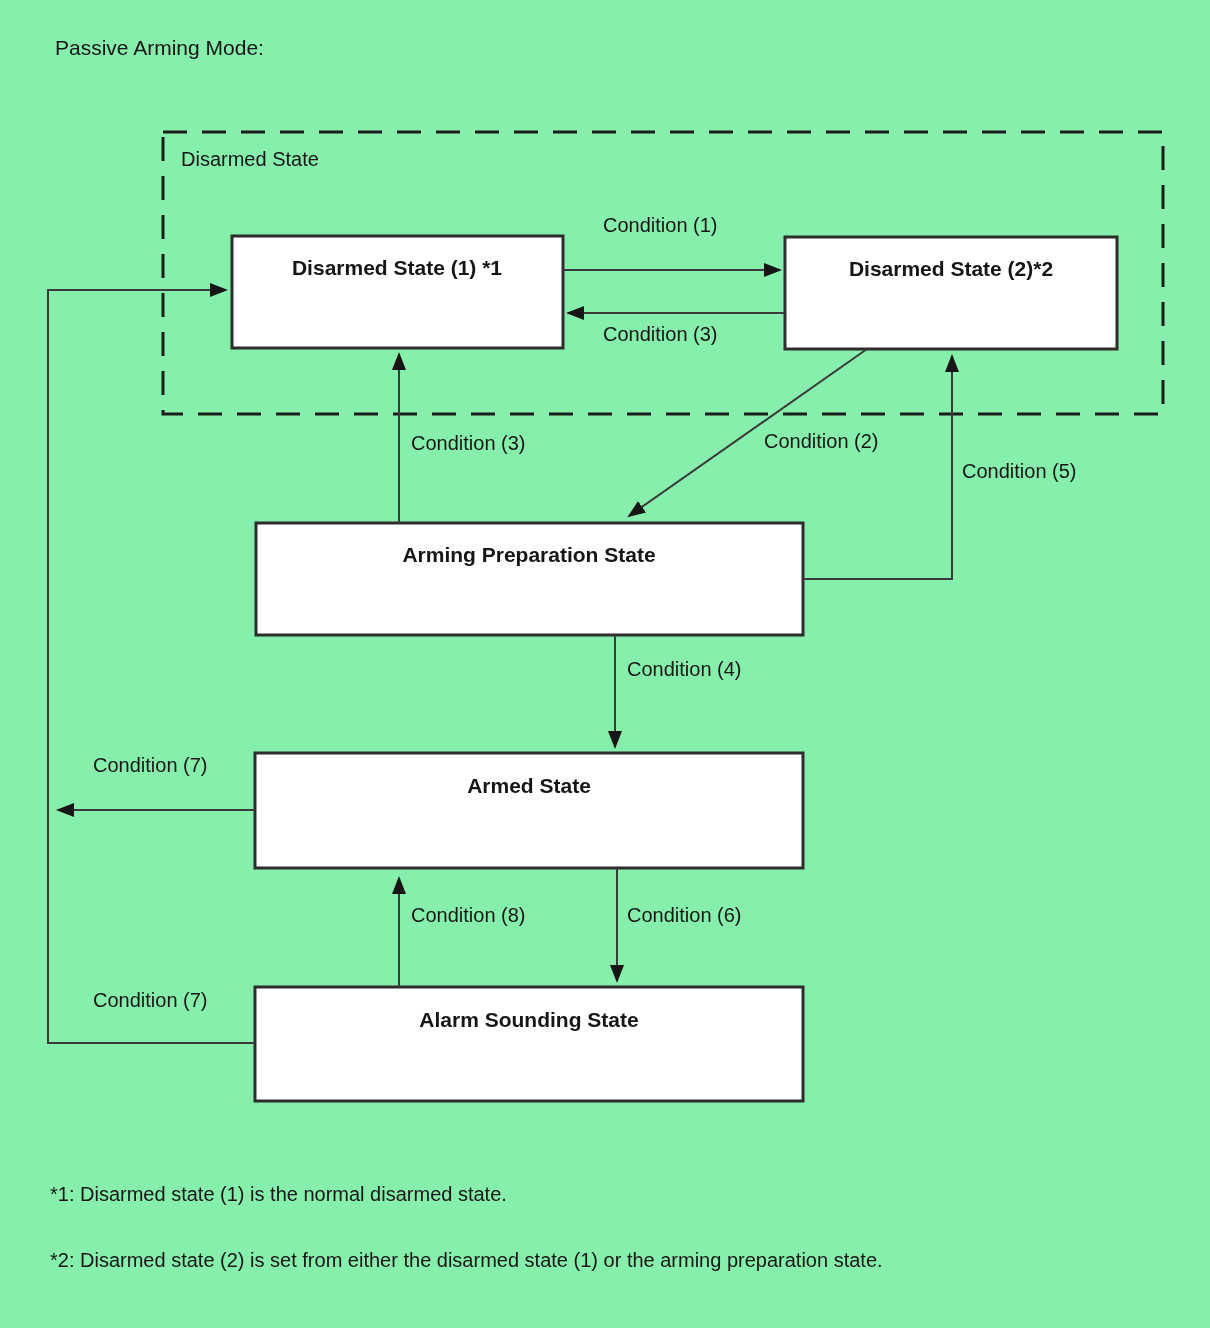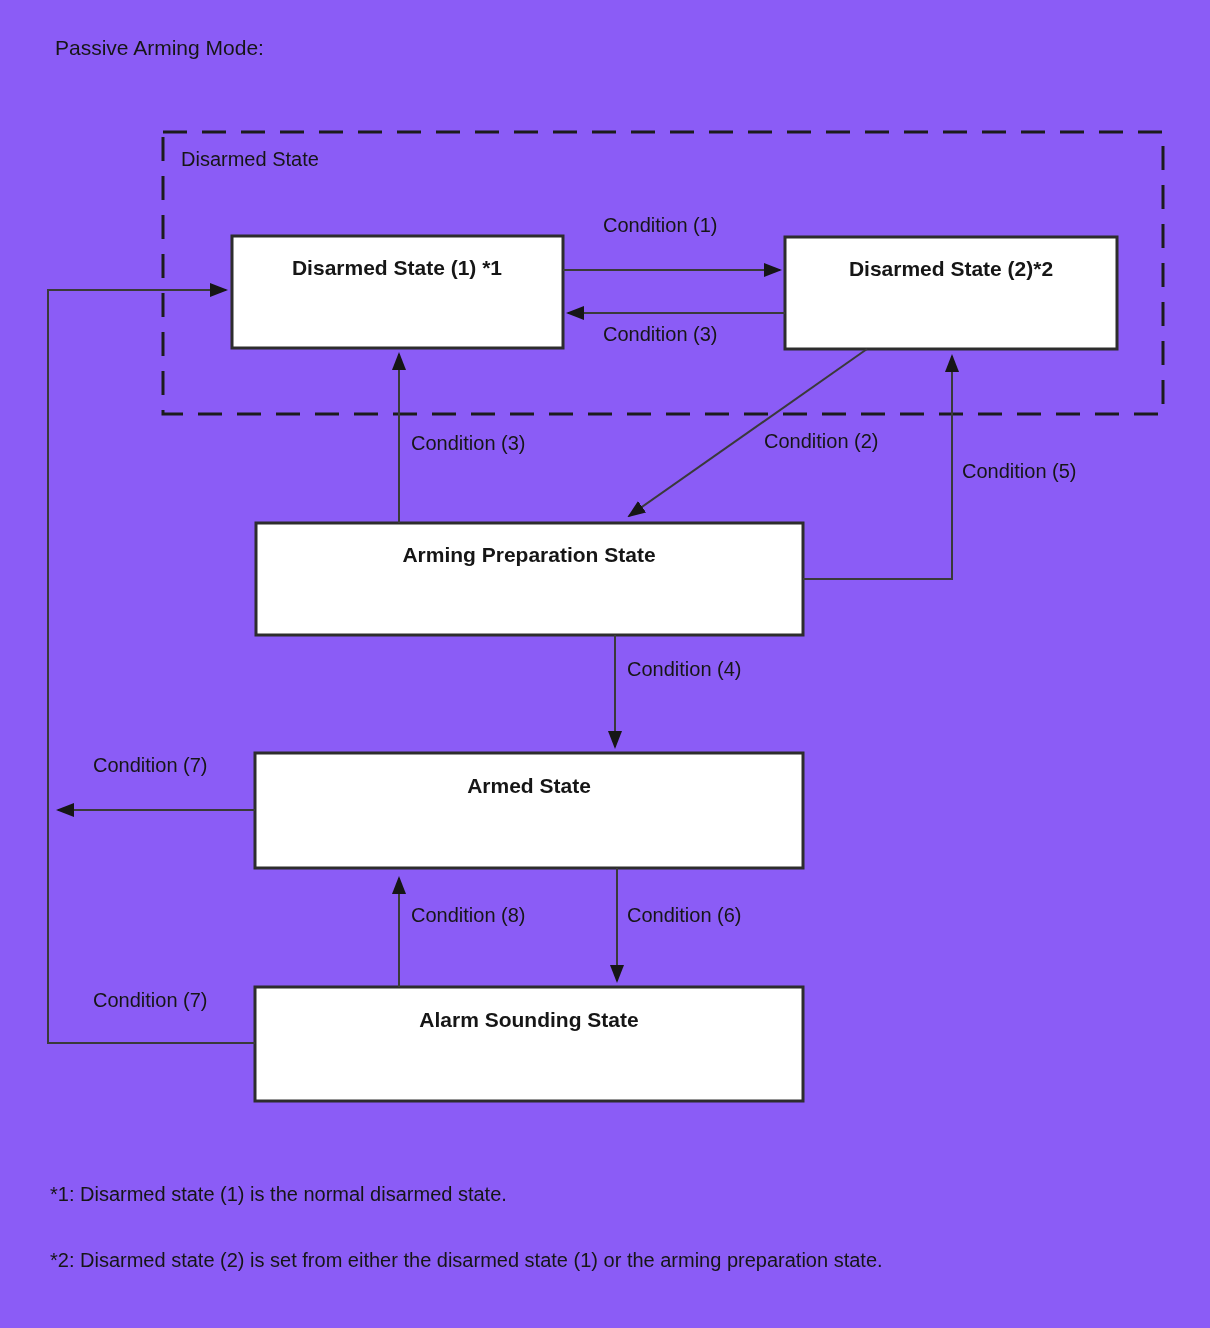--- a/index.html
+++ b/index.html
@@ -1,20 +1,20 @@
 <!DOCTYPE html>
 <html><head>
 <meta charset="utf-8">
 <style>
   html, body { margin: 0; padding: 0; background: #ffffff; }
   .page {
     position: relative;
     width: 1210px;
     height: 1328px;
-    background: #8b5cf6;
+    background: #86efac;
     font-family: "Liberation Sans", sans-serif;
     overflow: hidden;
   }
   svg { position: absolute; top: 0; left: 0; display: block; }
   text { fill: #161616; font-family: "Liberation Sans", sans-serif; }
   .title-text     { font-size: 21px; }
   .container-text { font-size: 20px; }
   .state-text     { font-size: 21px; font-weight: bold; text-anchor: middle; }
   .edge-text      { font-size: 20px; }
   .footnote-text  { font-size: 20px; }

